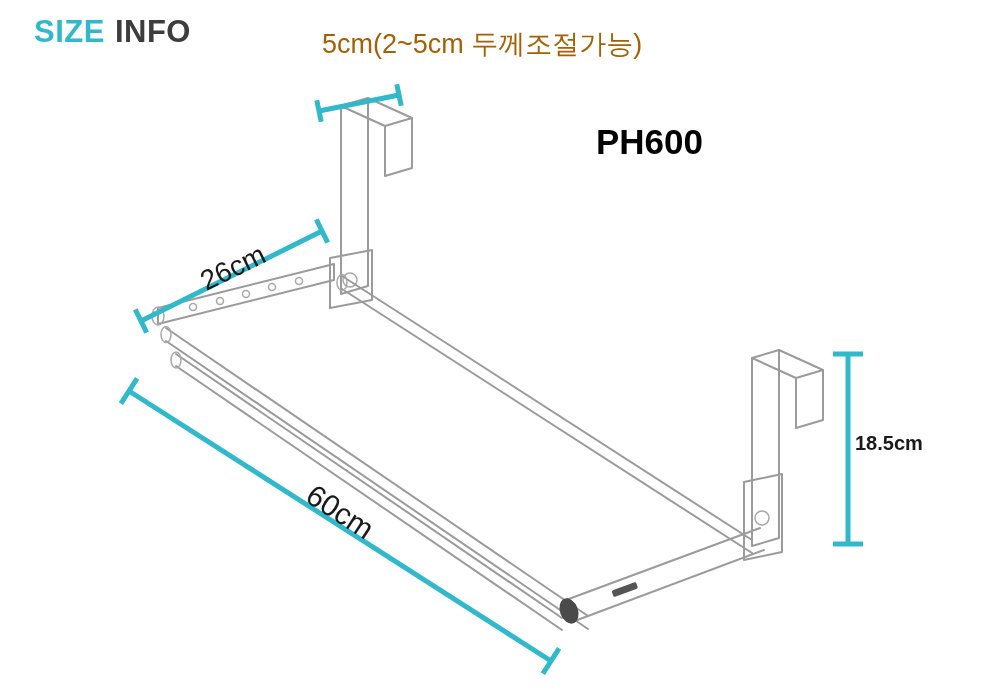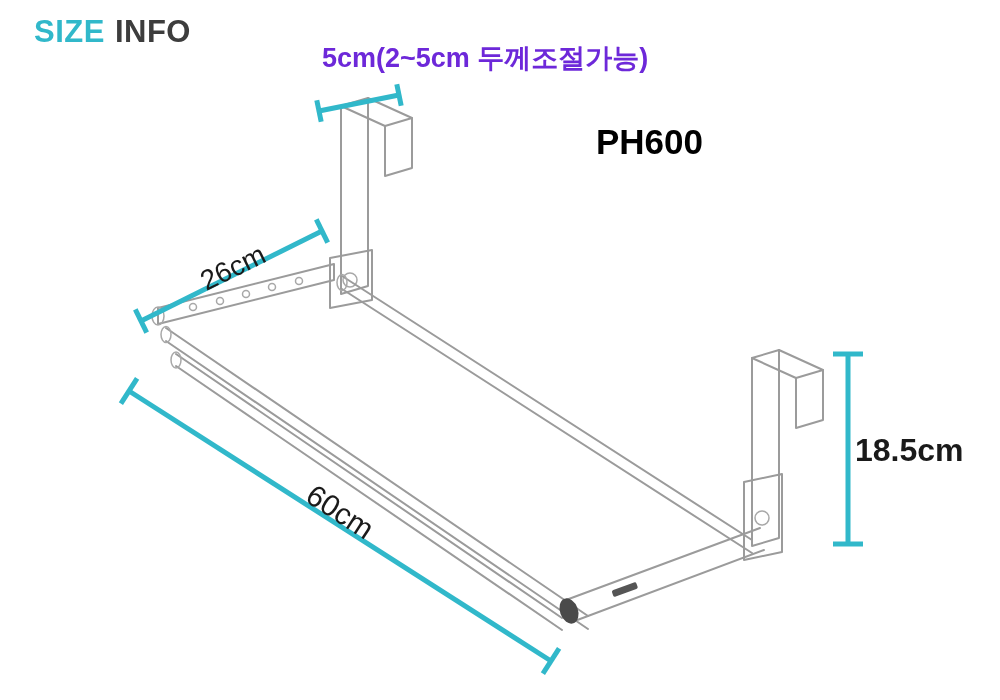--- a/index.html
+++ b/index.html
@@ -12,27 +12,27 @@
   }
   svg{position:absolute;left:0;top:0;}
   .outline{fill:none;stroke:#9b9b9b;stroke-width:2;stroke-linejoin:round;stroke-linecap:round;}
   .outline-thin{fill:none;stroke:#a8a8a8;stroke-width:1.5;stroke-linejoin:round;stroke-linecap:round;}
   .dim{stroke:#31B8CA;stroke-width:5;stroke-linecap:butt;fill:none;}
   .darkcap{fill:#4a4a4a;stroke:none;}
   .label{position:absolute;color:#1a1a1a;white-space:nowrap;}
   .title{position:absolute;left:34px;top:14px;font-size:31px;font-weight:700;letter-spacing:0.5px;}
   .title .size{color:#31B8CA;}
   .title .info{color:#3d3d3d;margin-left:10px;}
-  .lbl-top{left:322px;top:40px;font-size:27px;font-weight:700;color:#6d28d9;}
+  .lbl-top{left:322px;top:26px;font-size:27px;font-weight:400;color:#a16207;}
   .lbl-model{left:596px;top:122px;font-size:35px;font-weight:800;color:#000;}
   .lbl-26{left:178px;top:252px;width:110px;text-align:center;font-size:28px;font-weight:500;
           transform:rotate(-26deg);transform-origin:center;}
   .lbl-60{left:275px;top:495px;width:130px;text-align:center;font-size:30px;font-weight:500;
           transform:rotate(33deg);transform-origin:center;}
-  .lbl-185{left:855px;top:432px;font-size:32px;font-weight:600;}
+  .lbl-185{left:855px;top:432px;font-size:20px;font-weight:600;}
 </style>
 </head>
 <body>
 
 <div id="stage">
 
   <svg width="1000" height="700" viewBox="0 0 1000 700">
 
     <g>
       <path class="outline" d="M341,106 L368,98 L368,286 L341,294 Z"></path>

